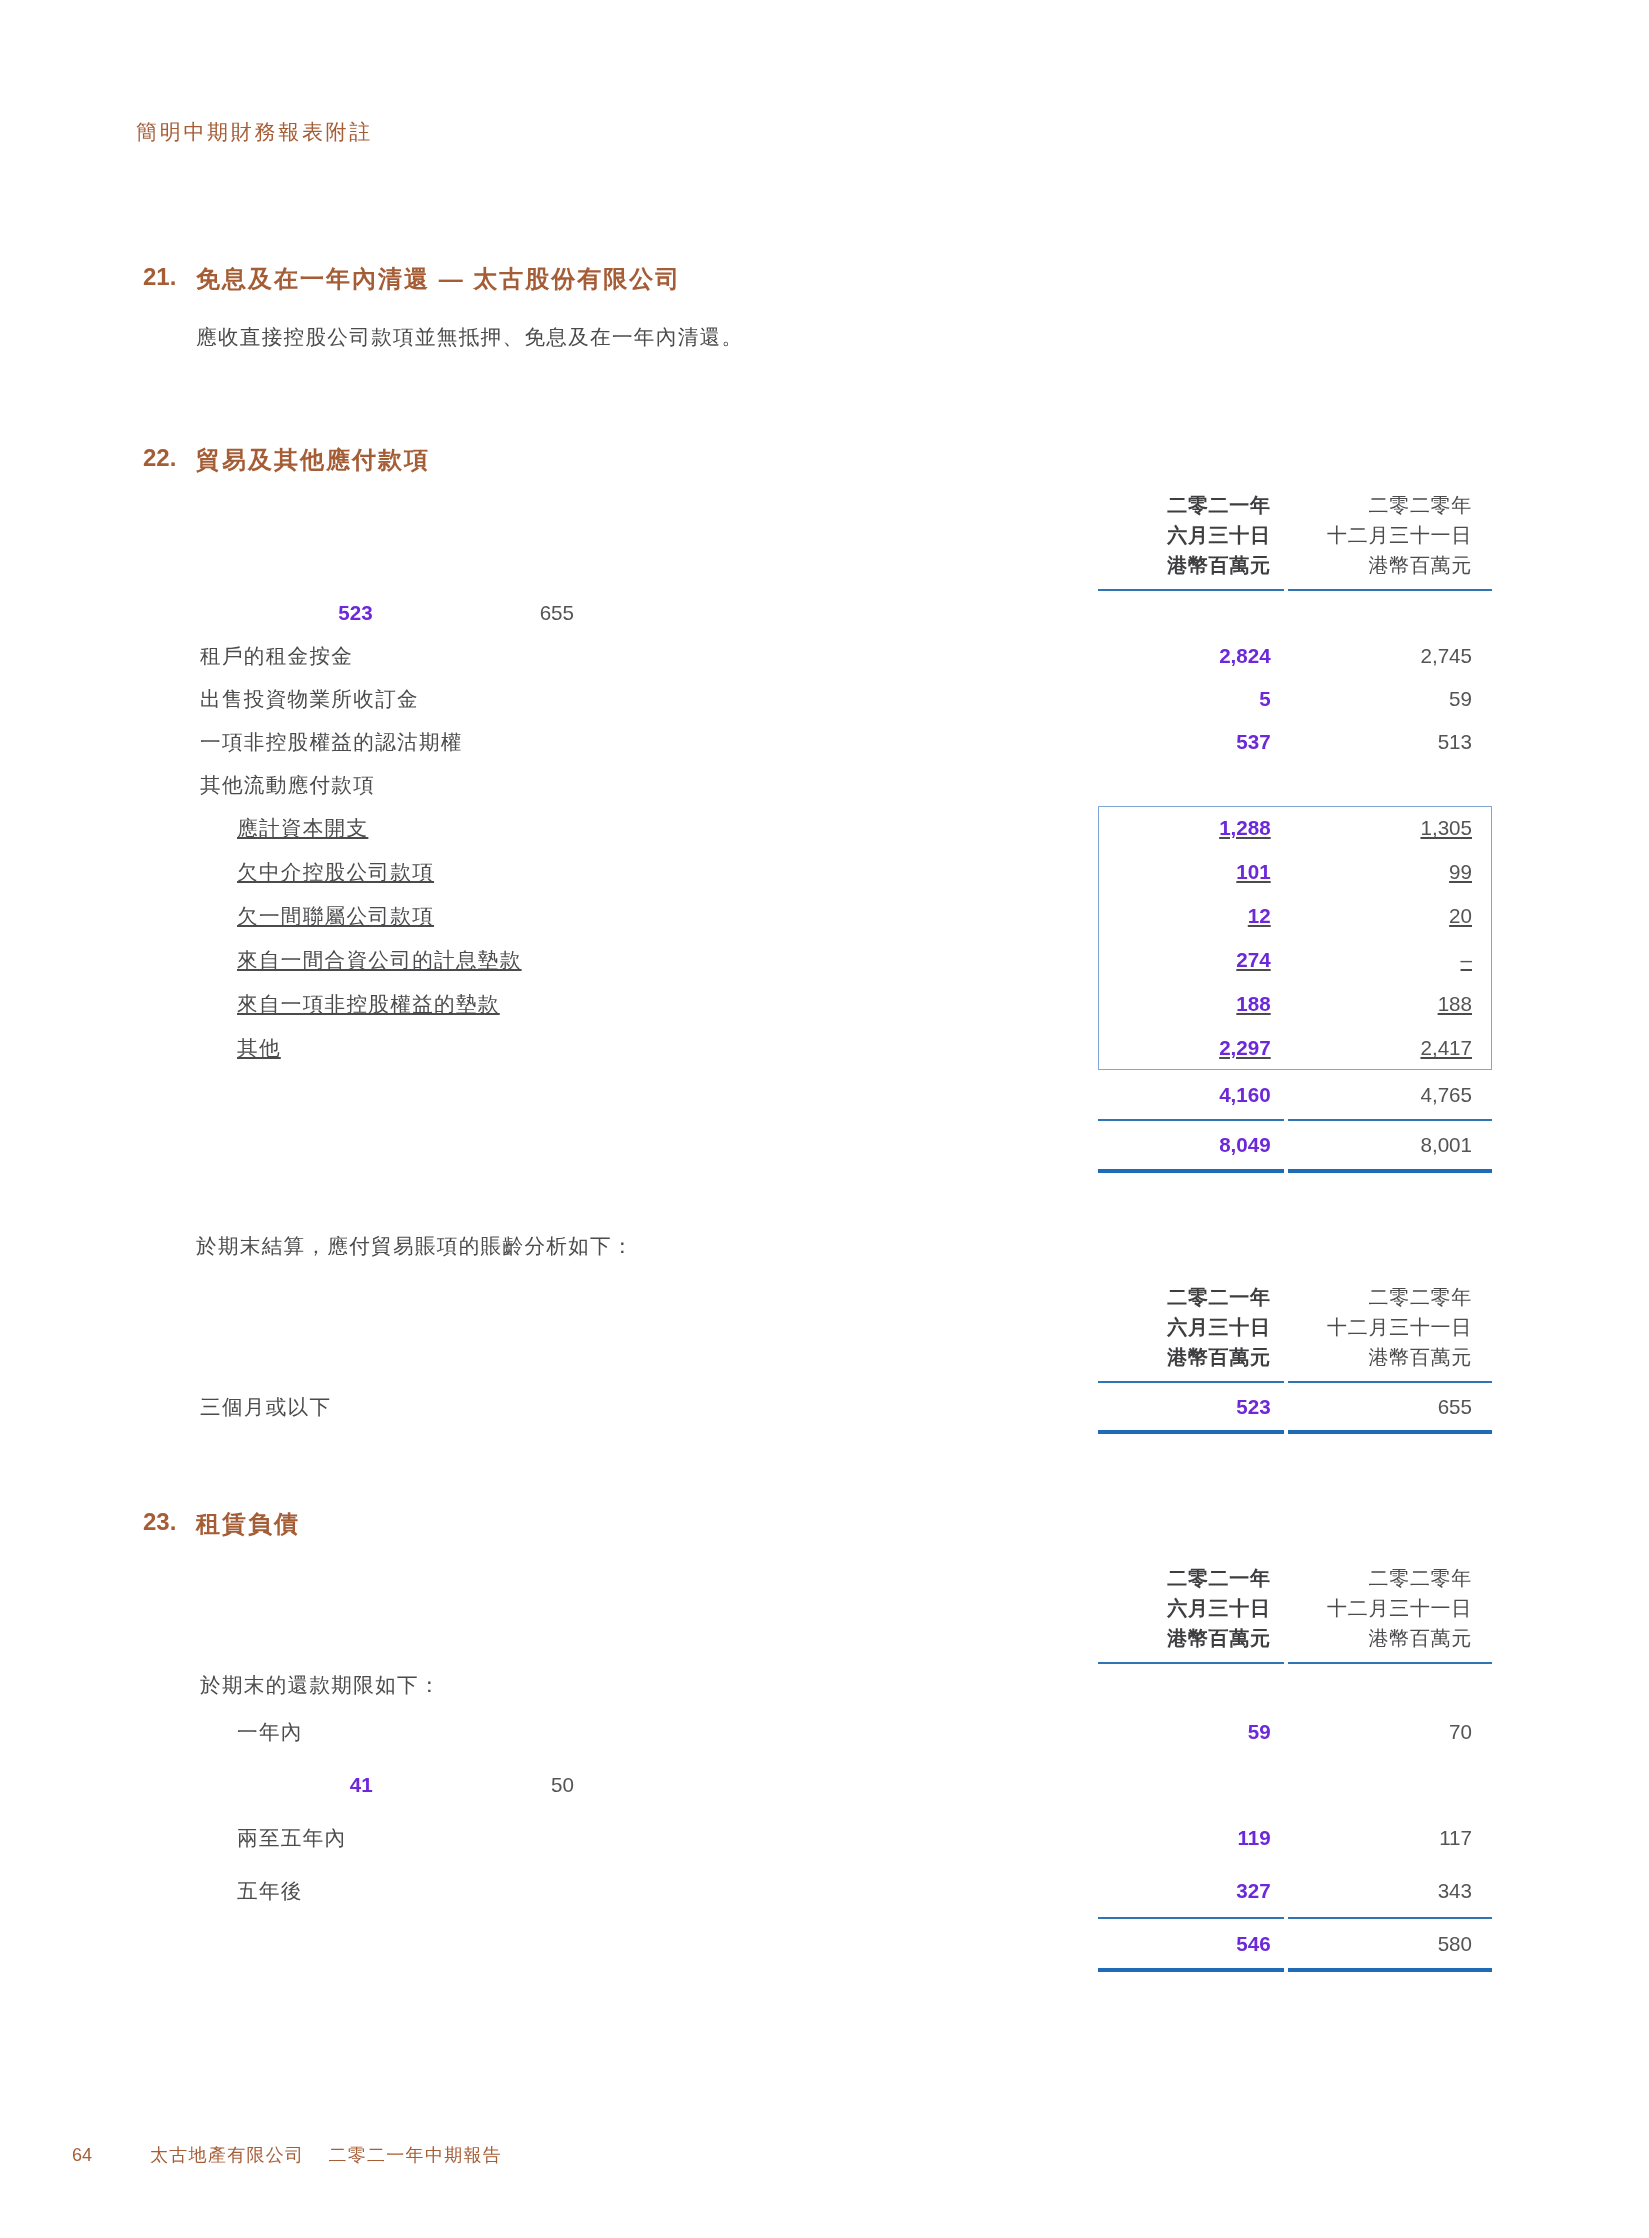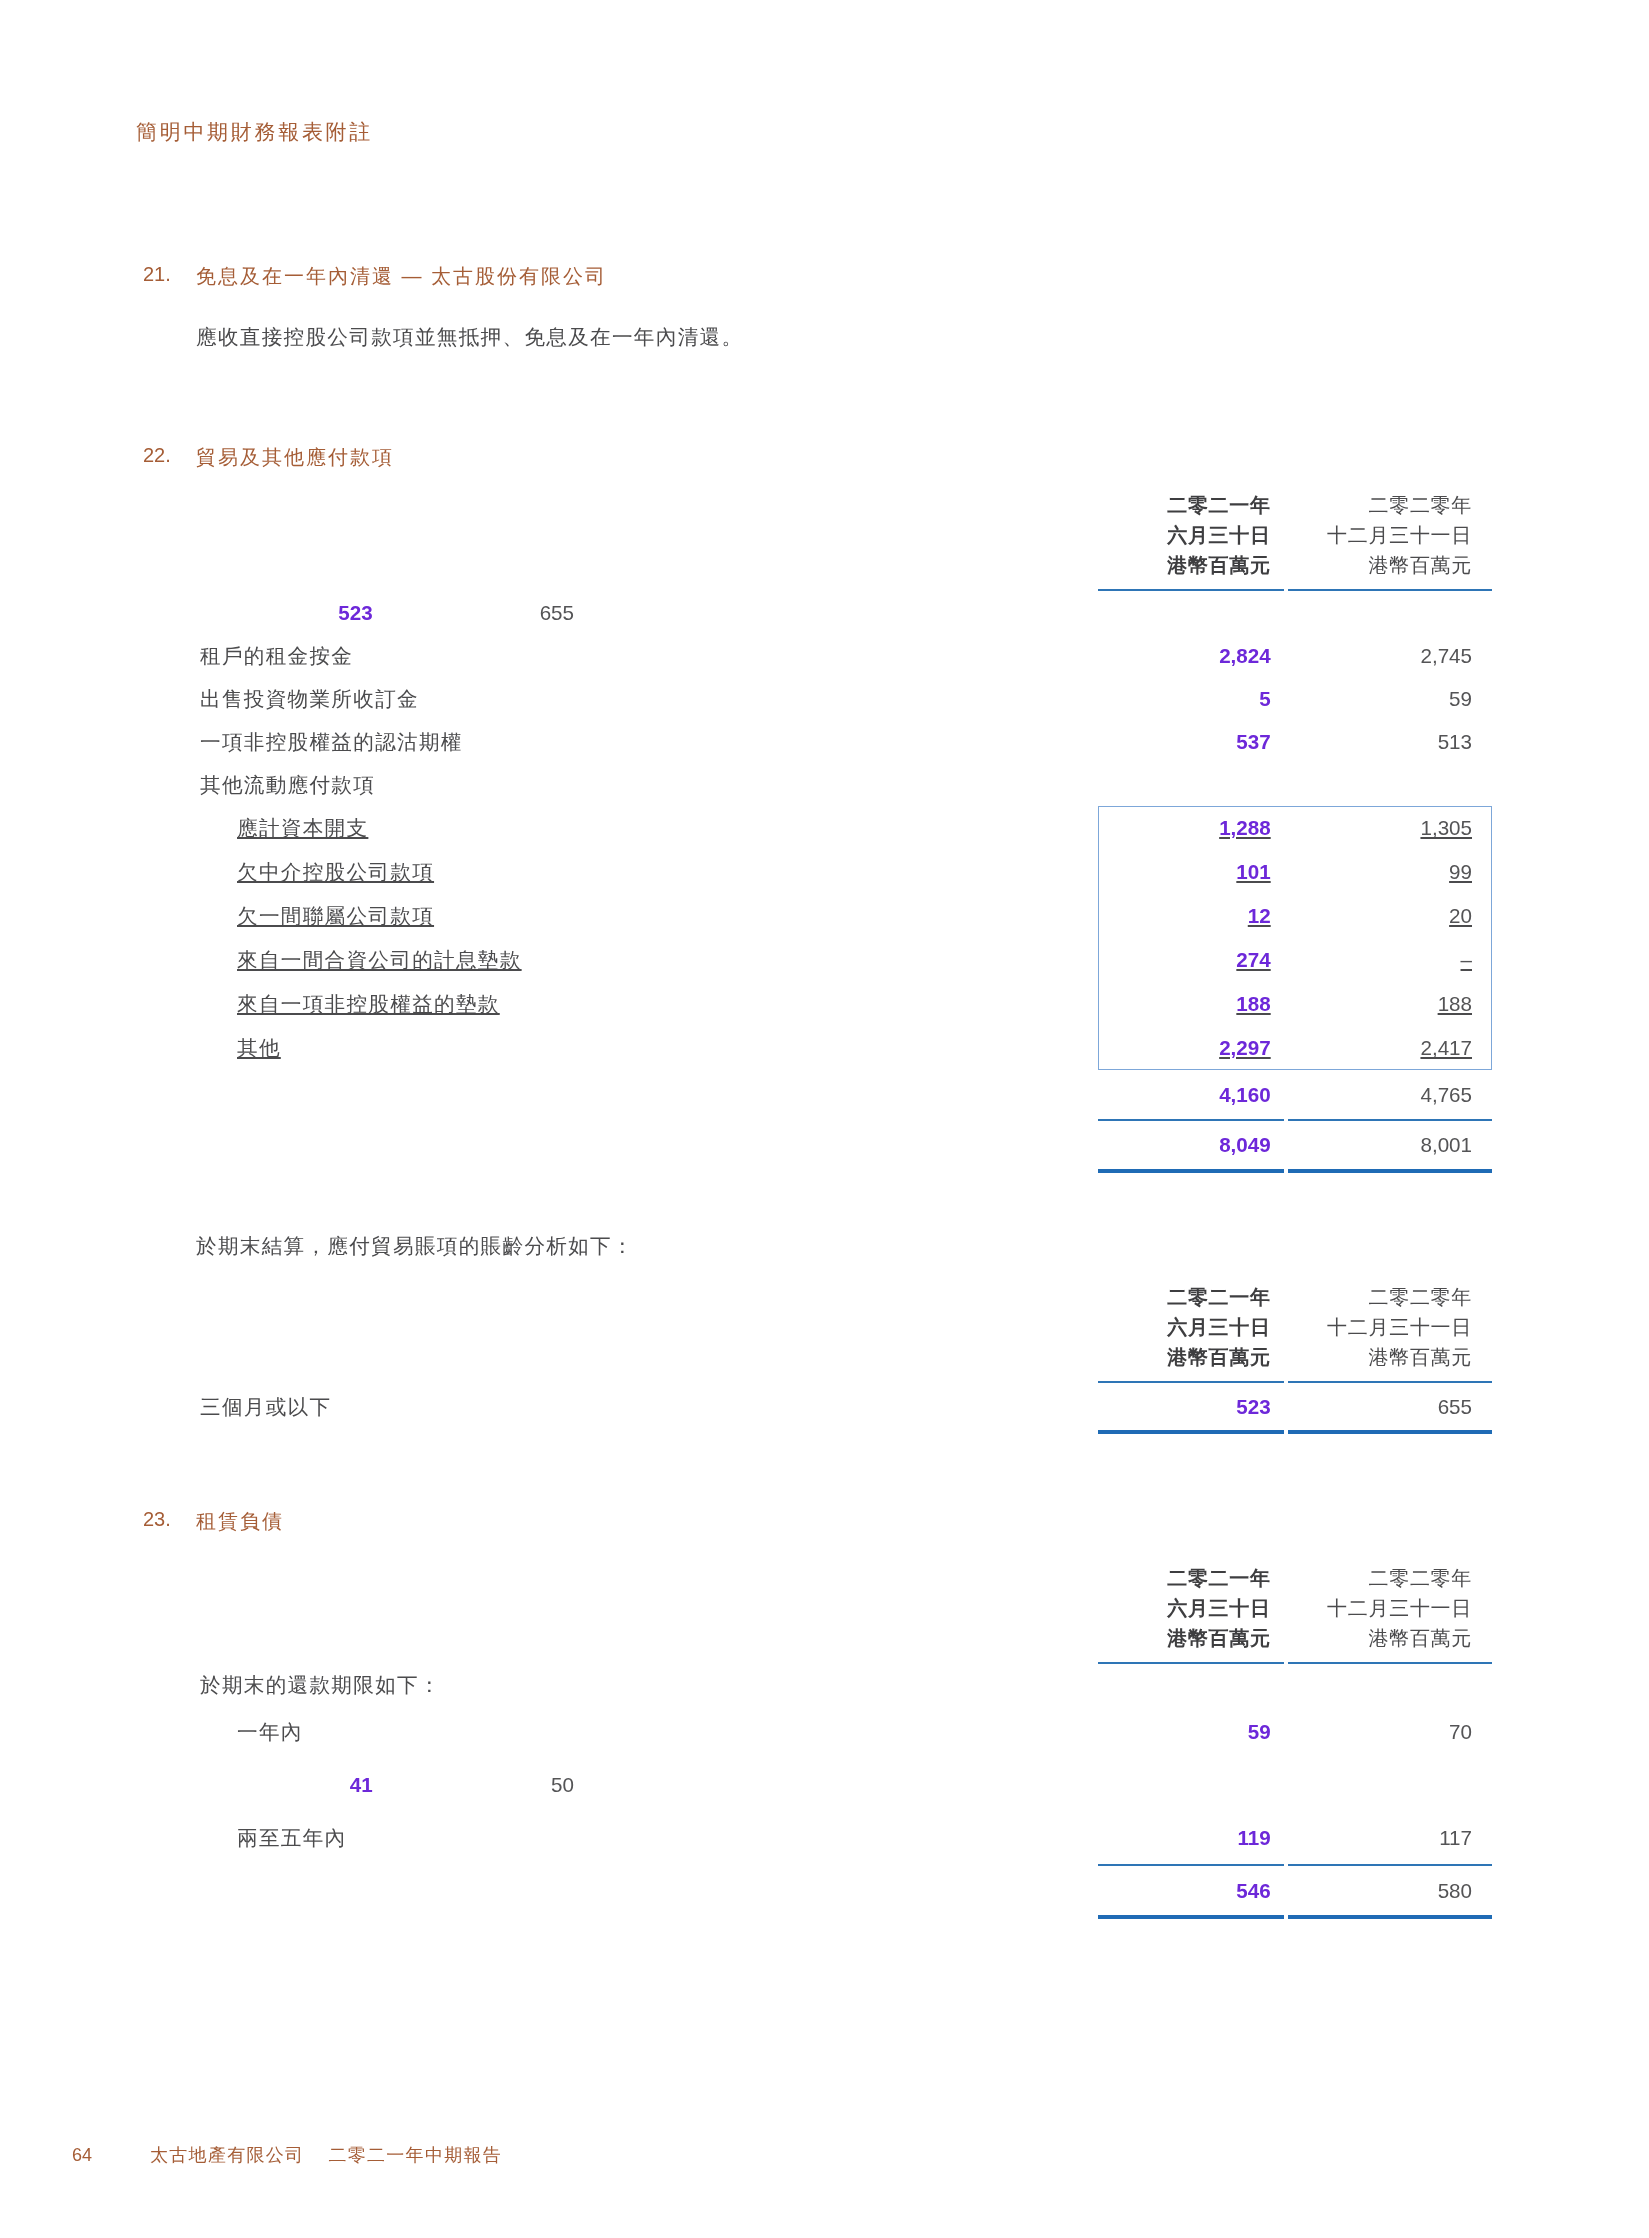--- a/index.html
+++ b/index.html
@@ -6,21 +6,21 @@
   .page {
     position:relative; width:1649px; height:2239px; background:#ffffff;
     font-family:"Liberation Sans", sans-serif; color:#4b4b4d; overflow:hidden;
   }
   .page-header {
     position:absolute; left:136px; top:118px;
     font-size:21px; letter-spacing:2.7px; color:#a55d36; font-weight:400;
   }
   .section-heading {
     position:absolute; display:flex; color:#a55d36;
-    font-weight:400; font-size:20px; letter-spacing:2px;justify-content:space-between;
+    font-weight:700; font-size:24px; letter-spacing:2px;justify-content:space-between;
   }
   .section-heading .num { width:53px; flex:none; letter-spacing:0; }
   #sec21-head { left:143px; top:263px; }
   #sec22-head { left:143px; top:444px; }
   #sec23-head { left:143px; top:1508px; }
   .para {
     position:absolute; left:196px; font-size:20.6px; letter-spacing:1.3px; color:#4b4b4d;
   }
   #sec21-body { top:323px; }
   #aging-note { top:1232px; }
@@ -252,20 +252,25 @@
     </div>
     <div class="trow term">
       <span class="v1">41</span>
       <span class="v2">50</span>
     </div>
     <div class="trow term">
       <span class="lbl ind">兩至五年內</span>
       <span class="v1">119</span>
       <span class="v2">117</span>
     </div>
+    <div class="trow term">
+      <span class="lbl ind">五年後</span>
+      <span class="v1">327</span>
+      <span class="v2">343</span>
+    </div>
     <div class="rule thin">
         <span class="seg1"></span>
         <span class="seg2"></span>
       </div>
     <div class="trow total">
       <span class="lbl"></span>
       <span class="v1">546</span>
       <span class="v2">580</span>
     </div>
     <div class="rule thick">

